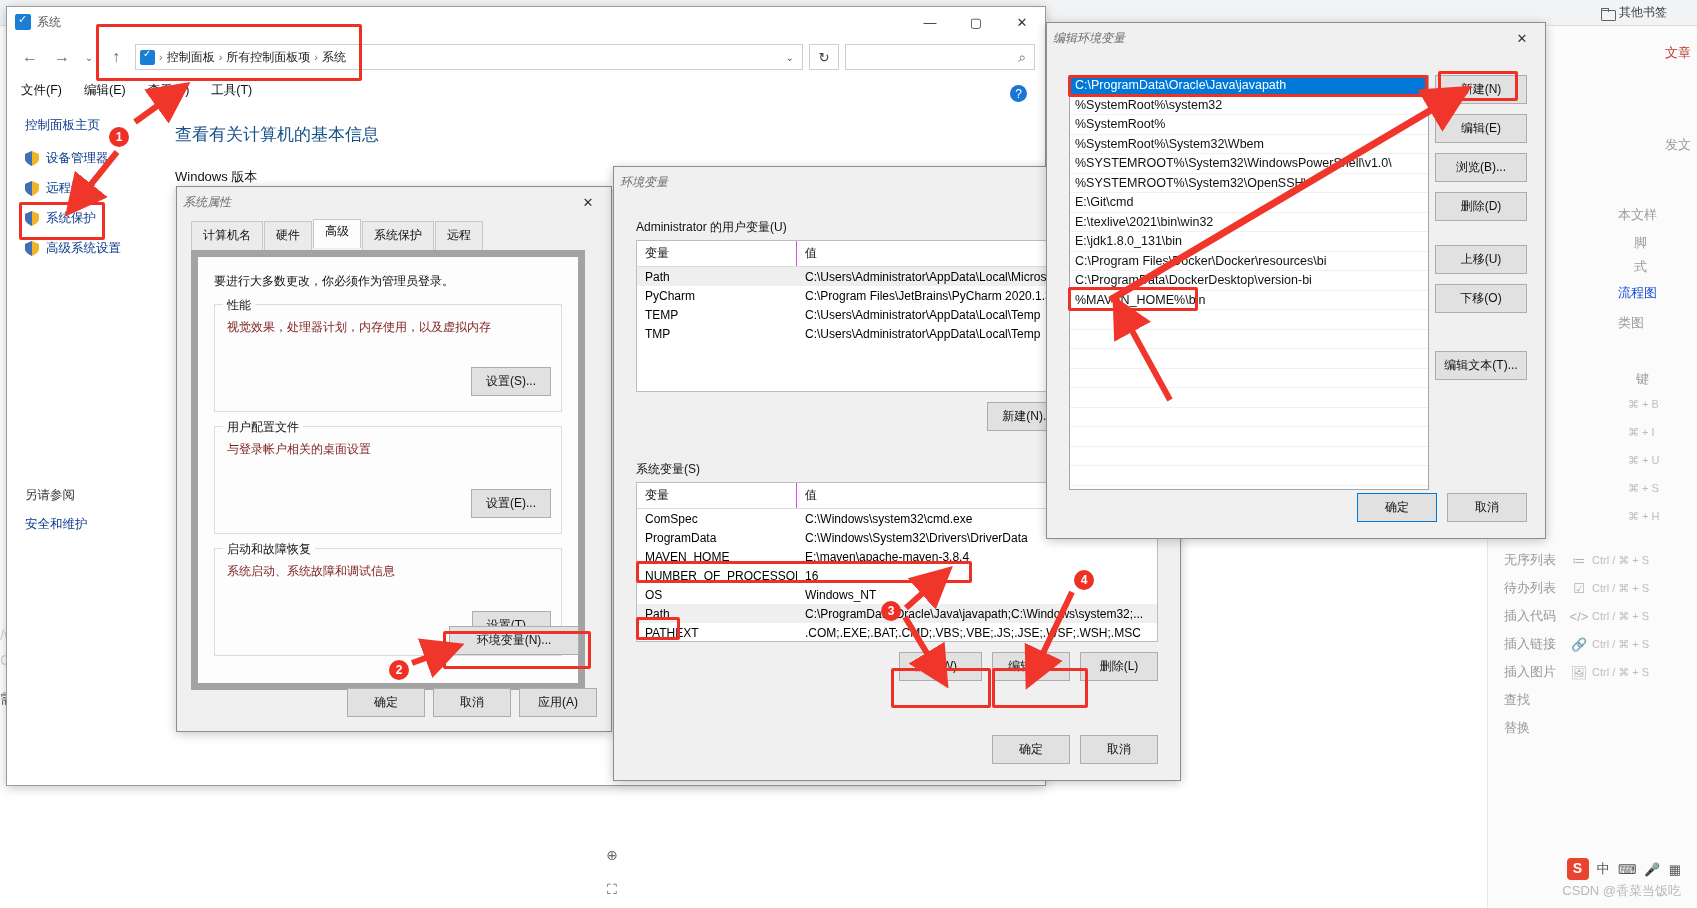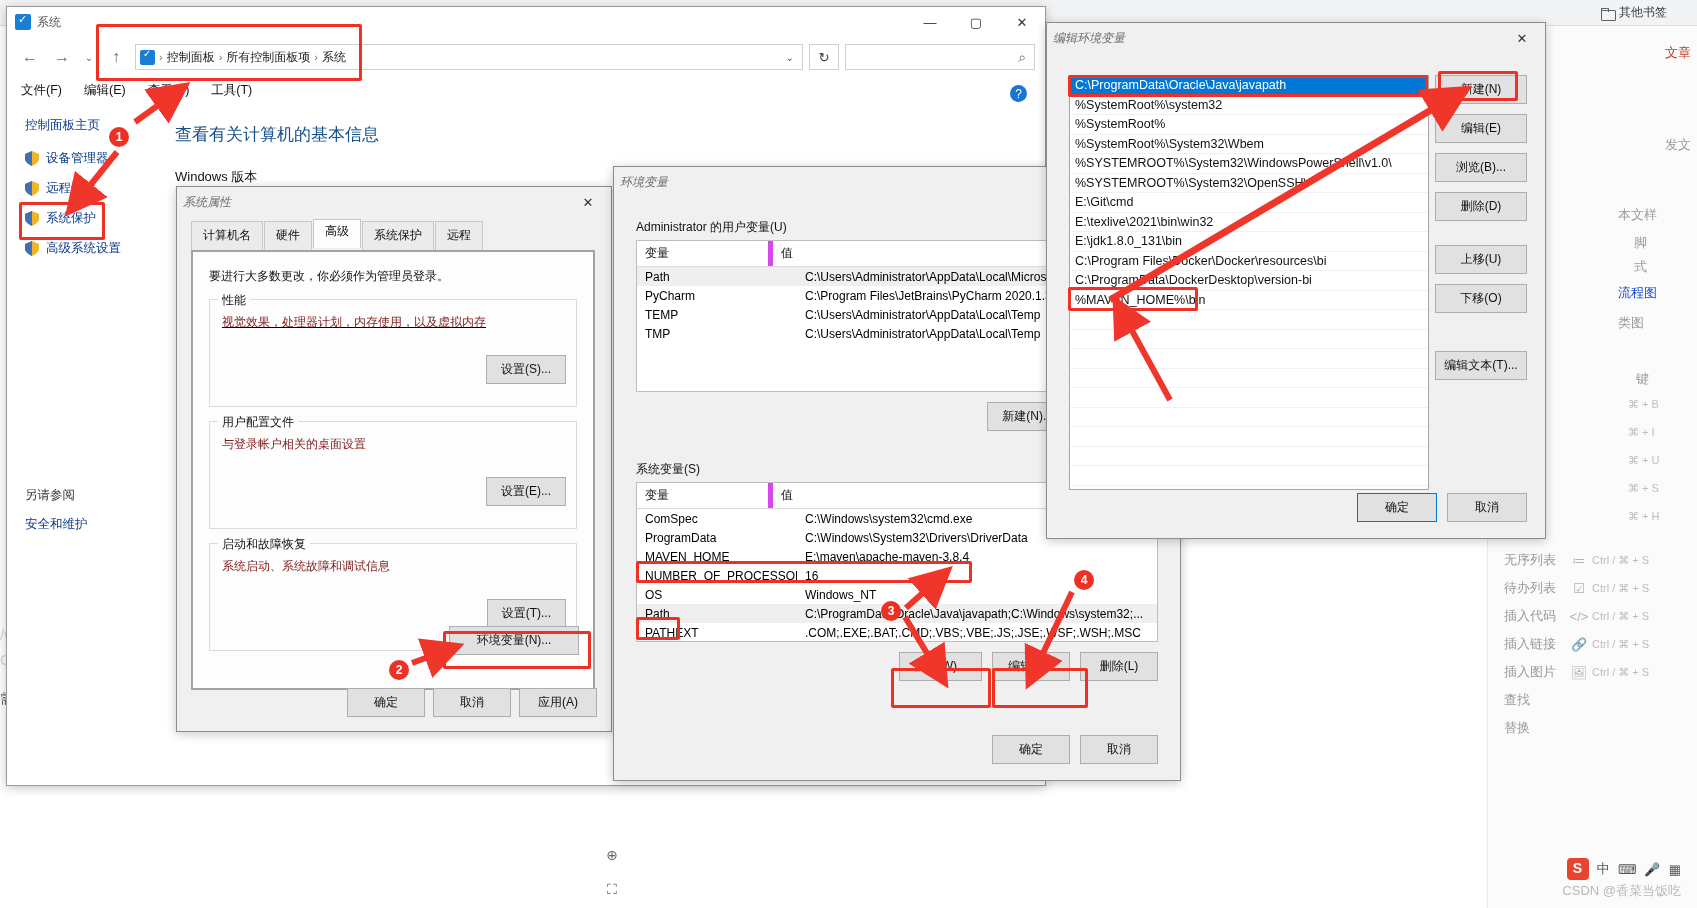--- a/index.html
+++ b/index.html
@@ -92,40 +92,40 @@
   .cp-sub { font-size:12.5px; color:#111; margin:14px 0 0 24px;}
   .help-q{ position:absolute; right:18px; top:78px; width:17px;height:17px;border-radius:50%;
            background:#1976d2;color:#fff;font-size:12px;display:flex;align-items:center;justify-content:center;}
 
   
   #sysProps { left:176px; top:186px; width:436px; height:546px; background:#f0f0f0; border:1px solid #8d8d8d; }
   #sysProps .win-title{ background:#f0f0f0; }
   .tabs { display:flex; padding-left:14px; margin-top:4px; font-size:12px; }
   .tab { padding:5px 11px 6px; border:1px solid #c8c8c8; border-bottom:none; background:#ebebeb; color:#111; margin-right:1px;}
   .tab.active { background:#fdfdfd; padding-top:3px; padding-bottom:8px; position:relative; top:-2px; }
-  .tabpane { margin:0 16px 0 14px; border:2px solid #a3a3a3; background:#fdfdfd; height:440px; padding:16px 16px 0; }
+  .tabpane { margin:0 26px 0 14px; border:7px solid #a3a3a3; background:#fdfdfd; height:440px; padding:16px 16px 0; }
   .hint { font-size:12px; color:#111; margin-bottom:14px; }
   .group { border:1px solid #dcdcdc; margin-bottom:14px; position:relative; padding:14px 12px 12px; }
   .group > .legend { position:absolute; top:-8px; left:8px; background:#fdfdfd; padding:0 4px; font-size:12px; color:#111;}
   .group .gtext{ font-size:12px; color:#7f1d1d; }
   .btn { background:#e1e1e1; border:1px solid #adadad; font-size:12px; color:#111;
          padding:5px 14px; min-width:78px; text-align:center; }
   .btn.default { border:1px solid #0078d7; }
-  .btn-r { position:absolute; right:10px; bottom:22px; }
+  .btn-r { position:absolute; right:10px; bottom:15px; }
   .dlg-footer { position:absolute; right:14px; bottom:14px; display:flex; gap:8px; }
 
   
   #envWin { left:613px; top:166px; width:568px; height:615px; background:#f0f0f0; border:1px solid #8d8d8d; }
   #envWin .win-title { background:#f0f0f0; }
   .env-group { margin:10px 22px 0; position:relative; padding-top:12px; }
   .env-legend{ font-size:12px; color:#111; margin-bottom:4px; }
   .tbl { border:1px solid #bdbdbd; background:#fff; font-size:12px; }
   .tbl .hd { display:flex; border-bottom:1px solid #dcdcdc; }
   .tbl .hd div { padding:4px 8px; color:#111; }
-  .tbl .hd .c1 { width:136px; border-right:5px solid #d946ef; }
+  .tbl .hd .c1 { width:160px; border-right:1px solid #d946ef; }
   .tbl .row { display:flex; height:19px; align-items:center; }
   .tbl .row.sel { background:#efefef; }
   .tbl .row .c1 { width:160px; padding-left:8px; overflow:hidden; white-space:nowrap; }
   .tbl .row .c2 { flex:1; padding-left:8px; overflow:hidden; white-space:nowrap; }
   .env-btnrow{ display:flex; justify-content:flex-end; gap:10px; margin:10px 22px 0; }
 
   
   #editEnv { left:1046px; top:22px; width:500px; height:517px; background:#f0f0f0; border:1px solid #8d8d8d; }
   #editEnv .win-title{ background:#f0f0f0; }
   .ee-list { position:absolute; left:22px; top:52px; width:360px; height:415px;
@@ -349,21 +349,21 @@
     <div class="tabs">
       <div class="tab">计算机名</div>
       <div class="tab">硬件</div>
       <div class="tab active">高级</div>
       <div class="tab">系统保护</div>
       <div class="tab">远程</div>
     </div>
     <div class="tabpane">
       <div class="hint">要进行大多数更改，你必须作为管理员登录。</div>
 
-      <div class="group" style="height:108px;text-decoration:underline;">
+      <div class="group" style="height:108px;">
         <span class="legend">性能</span>
         <div class="gtext">视觉效果，处理器计划，内存使用，以及虚拟内存</div>
         <button class="btn btn-r">设置(S)...</button>
       </div>
 
       <div class="group" style="height:108px;">
         <span class="legend">用户配置文件</span>
         <div class="gtext">与登录帐户相关的桌面设置</div>
         <button class="btn btn-r">设置(E)...</button>
       </div>

